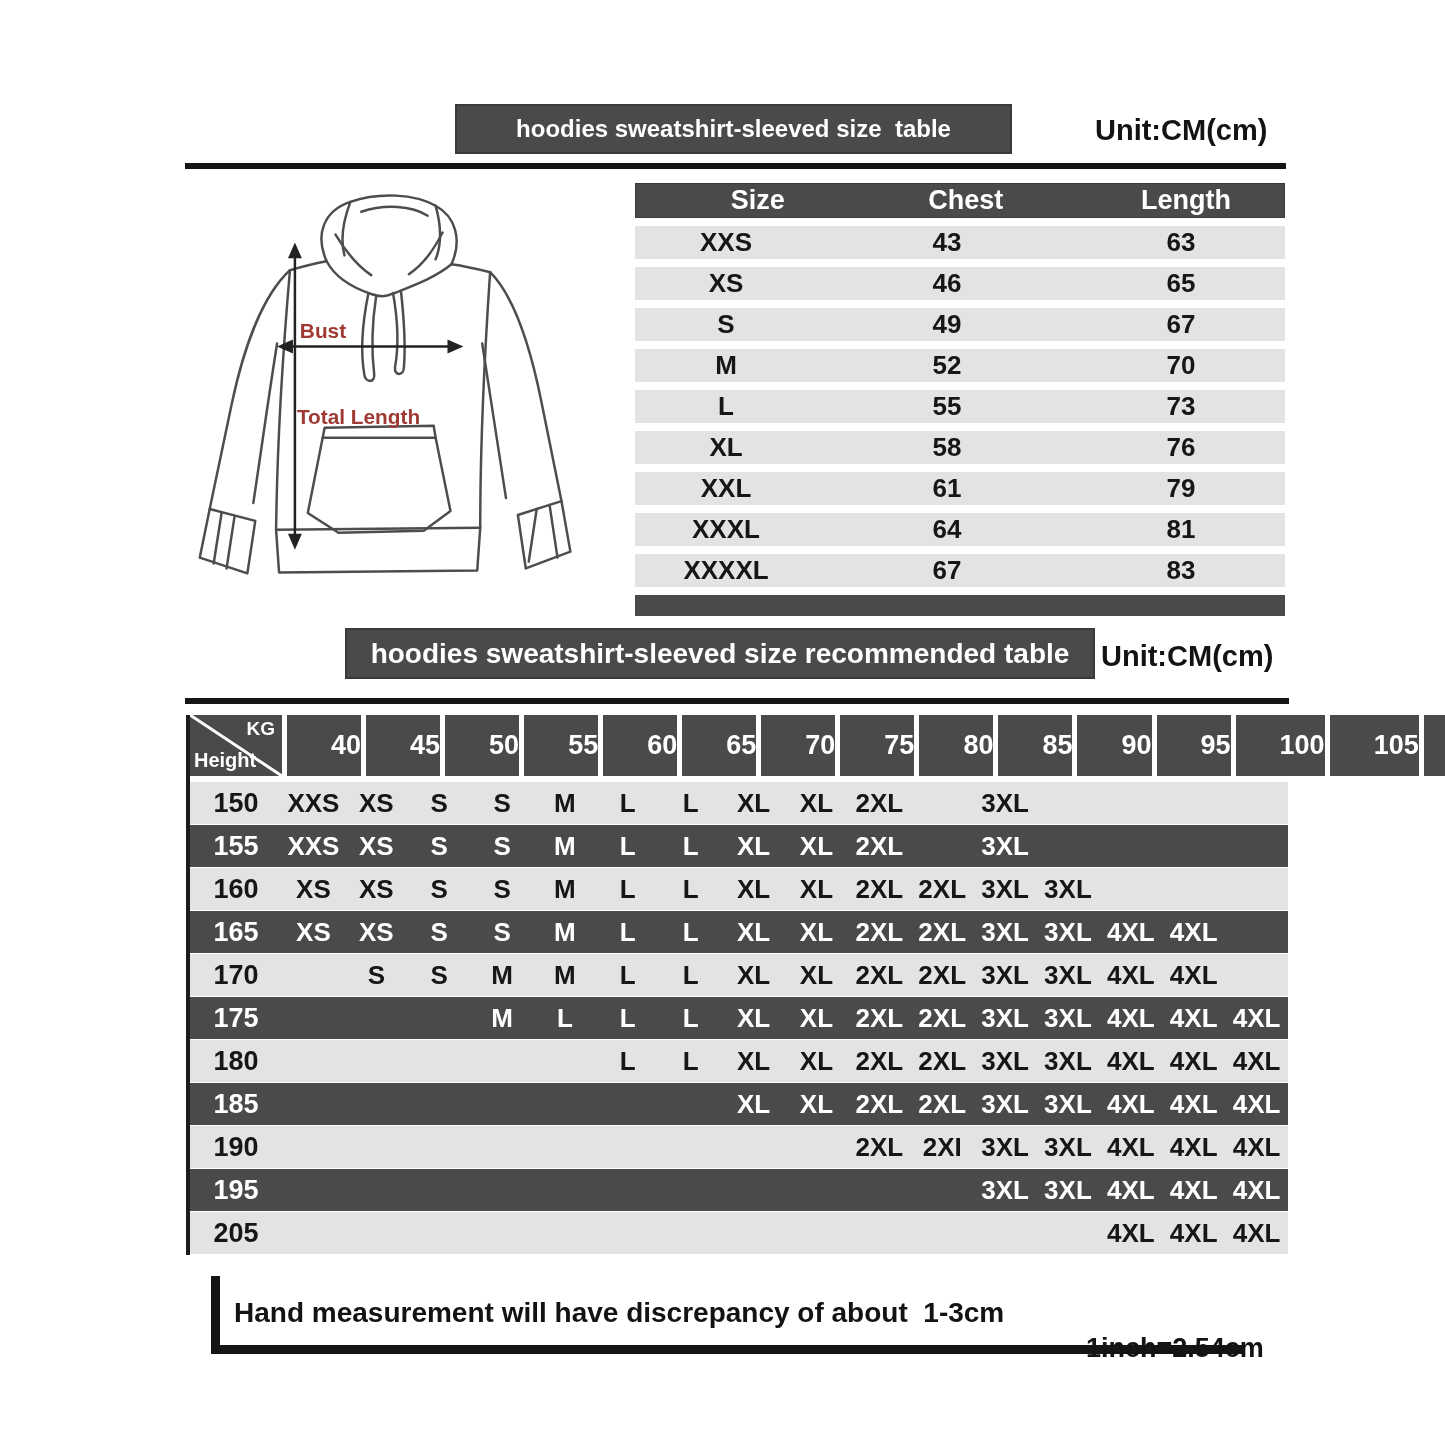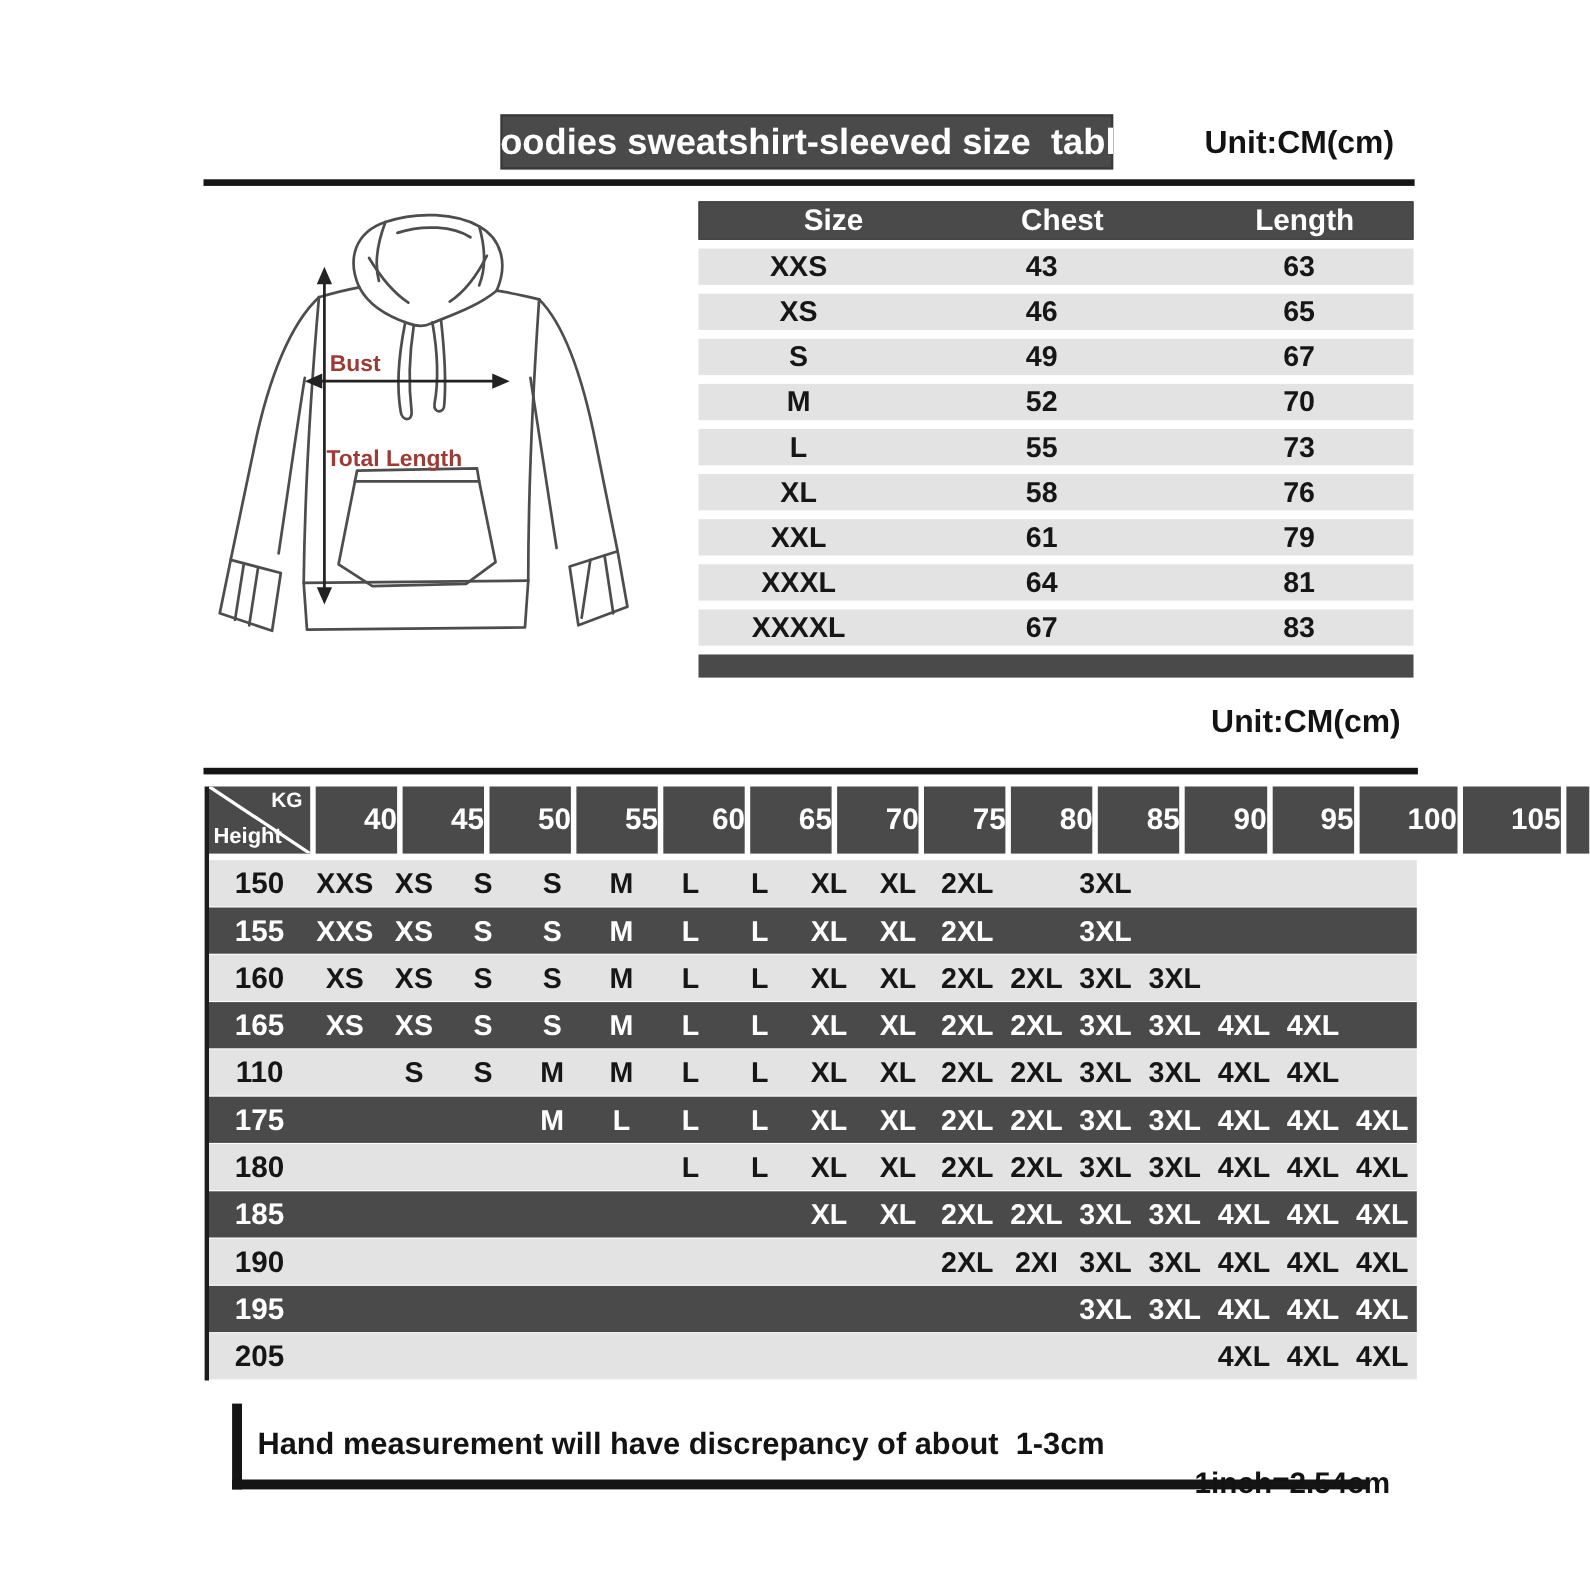--- a/index.html
+++ b/index.html
@@ -7,21 +7,21 @@
   .canvas{
     position:relative;width:1445px;height:1445px;background:#ffffff;
     font-family:"Liberation Sans","DejaVu Sans",sans-serif;font-weight:700;overflow:hidden;
   }
   
   .titlebar{
     position:absolute;background:#4a4a4a;color:#ffffff;
     display:flex;align-items:center;justify-content:center;
     border:2px solid #3a3a3a;box-sizing:border-box;
   }
-  .t1{left:455px;top:104px;width:557px;height:50px;font-size:33px;}
+  .t1{left:455px;top:104px;width:557px;height:50px;font-size:24px;}
   .t2{left:345px;top:628px;width:750px;height:51px;font-size:28px;}
   .title-text{white-space:pre;}
   .unit{position:absolute;color:#131313;font-size:29px;}
   .u1{left:1095px;top:114px;}
   .u2{left:1101px;top:640px;}
   .hr{position:absolute;background:#151515;}
   .hr1{left:185px;top:163px;width:1101px;height:6px;}
   .hr2{left:185px;top:698px;width:1104px;height:6px;}
   
   .hoodie{position:absolute;left:176px;top:183px;width:438px;height:436px;}
@@ -165,20 +165,23 @@
         </div>
         <div class="st-row">
           <div class="st-cell">XXXXL</div>
           <div class="st-cell">67</div>
           <div class="st-cell">83</div>
         </div>
       </div>
     <div class="st-footbar"></div>
   </div>
 
+  <div class="titlebar t2">
+    <span class="title-text">hoodies sweatshirt-sleeved size recommended table</span>
+  </div>
   <div class="unit u2">Unit:CM(cm)</div>
   <div class="hr hr2"></div>
 
   <div class="matrix">
     <div class="mx-head" id="mx-head">
       <div class="mx-corner">
         <svg viewBox="0 0 92 61" preserveAspectRatio="none">
           <line x1="0" y1="0" x2="92" y2="61" stroke="#ffffff" stroke-width="3"></line>
         </svg>
         <span class="corner-kg">KG</span>
@@ -272,21 +275,21 @@
           <div class="mx-cell">XL</div>
           <div class="mx-cell">2XL</div>
           <div class="mx-cell">2XL</div>
           <div class="mx-cell">3XL</div>
           <div class="mx-cell">3XL</div>
           <div class="mx-cell">4XL</div>
           <div class="mx-cell">4XL</div>
           <div class="mx-cell"></div>
         </div>
         <div class="mx-row light">
-          <div class="mx-hgt">110</div>
+          <div class="mx-hgt">170</div>
           <div class="mx-cell"></div>
           <div class="mx-cell">S</div>
           <div class="mx-cell">S</div>
           <div class="mx-cell">M</div>
           <div class="mx-cell">M</div>
           <div class="mx-cell">L</div>
           <div class="mx-cell">L</div>
           <div class="mx-cell">XL</div>
           <div class="mx-cell">XL</div>
           <div class="mx-cell">2XL</div>

